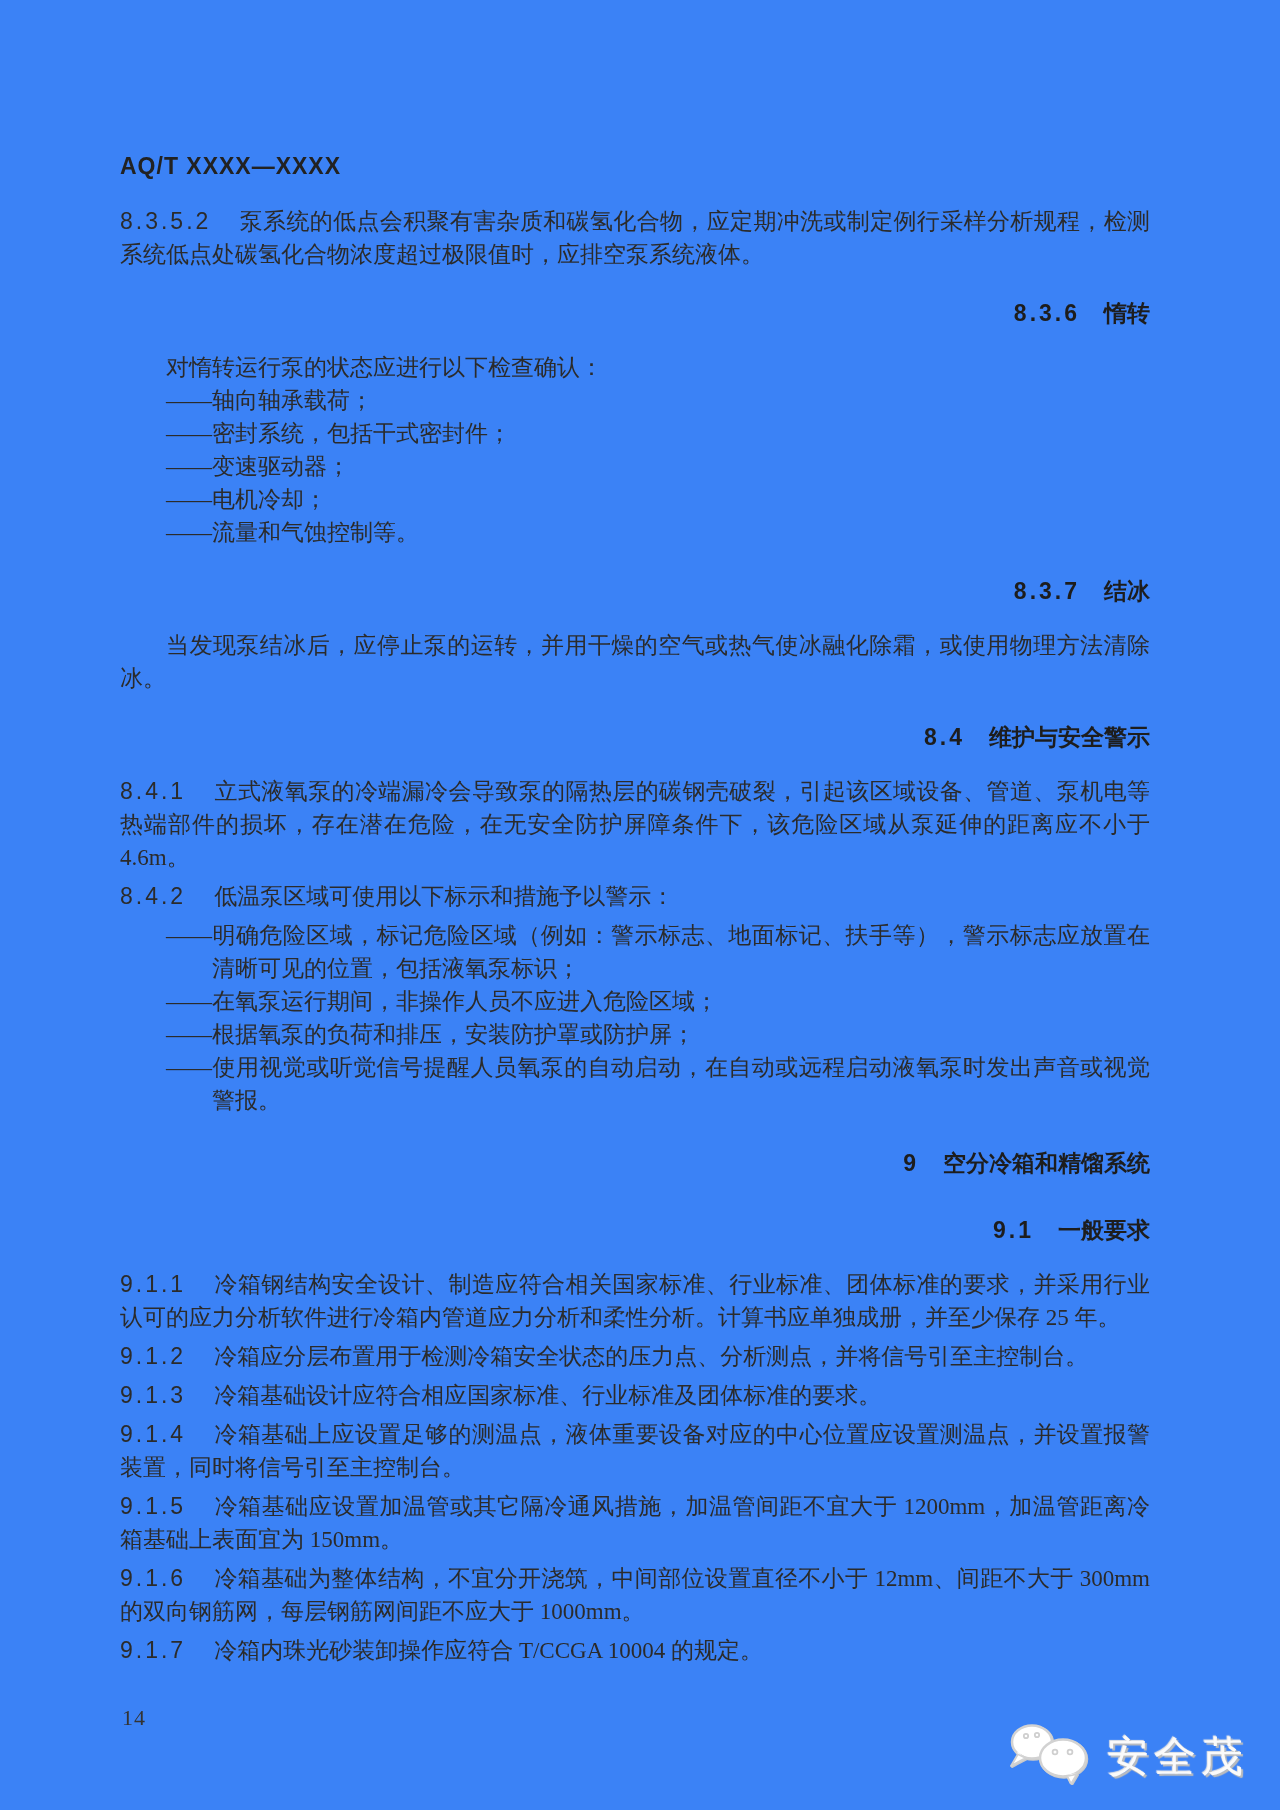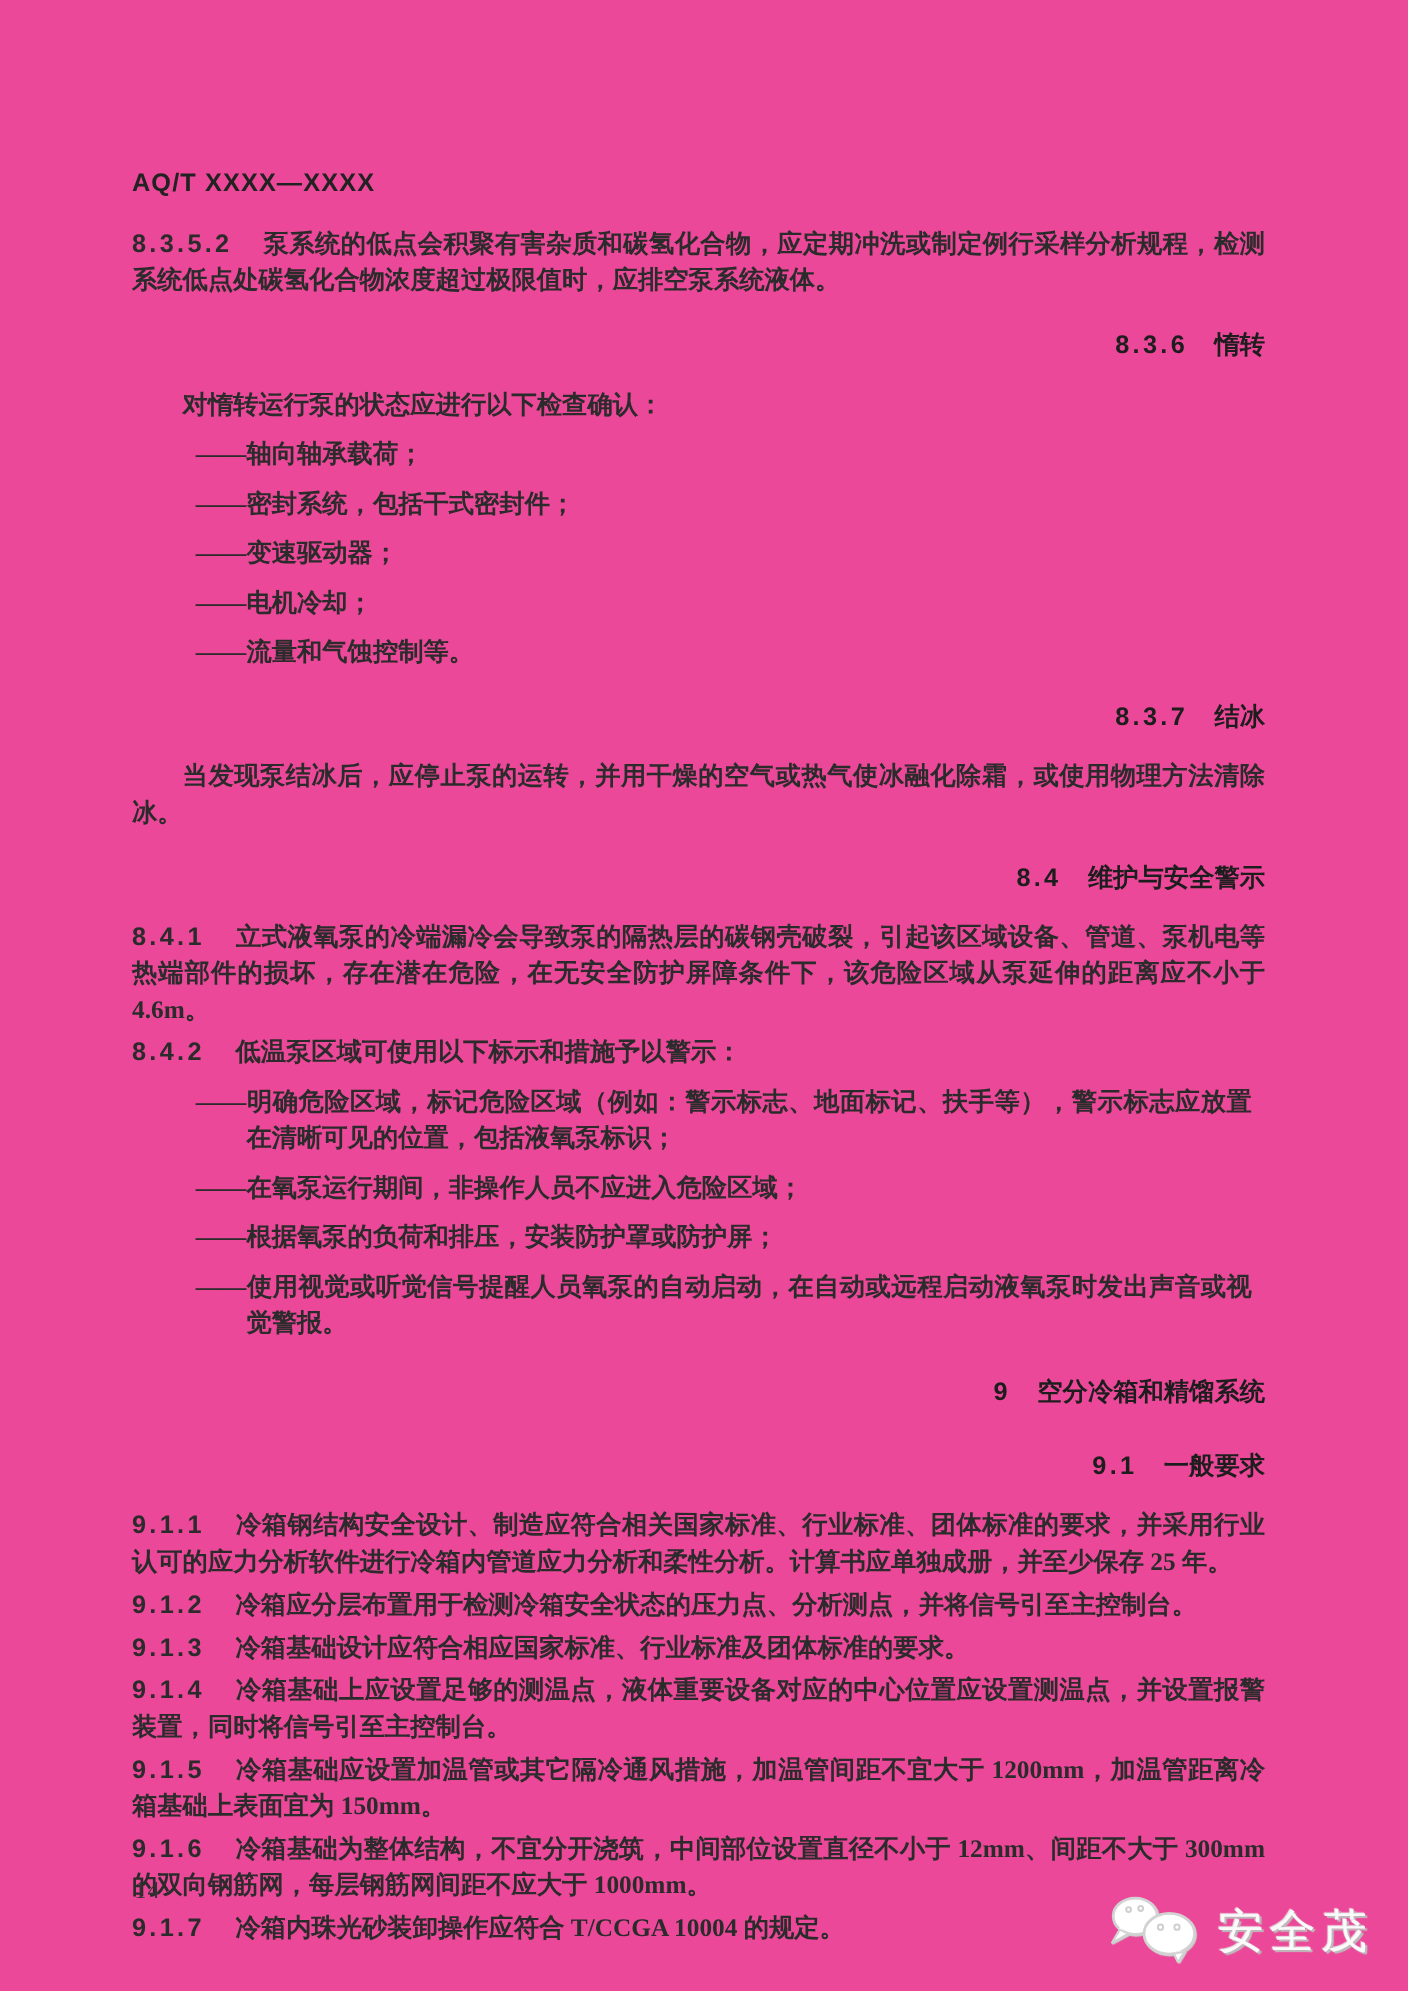--- a/index.html
+++ b/index.html
@@ -1,60 +1,60 @@
 <!DOCTYPE html>
 <html><head>
 <meta charset="utf-8">
 <style>
   html, body { margin: 0; padding: 0; background: #ffffff; }
   .page {
     position: relative;
     width: 1280px;
     height: 1810px;
-    background: #ec4899;
+    background: #3b82f6;
     overflow: hidden;
     font-family: "Liberation Serif", "DejaVu Serif", serif;
     color: #2b2b2b;
     box-sizing: border-box;
     padding: 152px 130px 0 120px;
     font-size: 23px;
     line-height: 33px;
   }
   .doc-code {
     font-family: "Liberation Sans", "DejaVu Sans", sans-serif;
     font-size: 23px;
     line-height: 28px;
     font-weight: 600;
     letter-spacing: 1px;
     color: #222222;
     margin: 0 0 25px 0;
   }
   .content { text-align: justify; }
-  p { margin: 0; font-weight: bold; }
+  p { margin: 0; }
   .clause { margin: 6px 0; }
   .num {
     font-family: "Liberation Sans", "DejaVu Sans", sans-serif;
     letter-spacing: 3px;
     margin-right: 28px;
     white-space: nowrap;
   }
   .h3h, .h2h {
     font-family: "Liberation Sans", "DejaVu Sans", sans-serif;
     font-weight: bold;
     color: #1d1d1d;
     text-align: right;
   }
   .h3h { margin: 26px 0 21px 0; }
   .h2h { margin: 30px 0 34px 0; }
   .h3h .num, .h2h .num { font-weight: bold; margin-right: 24px; }
   .pind { text-indent: 2em; margin: 0; }
   .dash {
     padding-left: 4em;
     text-indent: -2em;
-    margin: 12px;
+    margin: 0;
   }
   .footer-pagenum {
     position: absolute;
     left: 122px;
     top: 1701px;
     font-size: 22px;
     letter-spacing: 1px;
     color: #333333;
   }
   .watermark {

